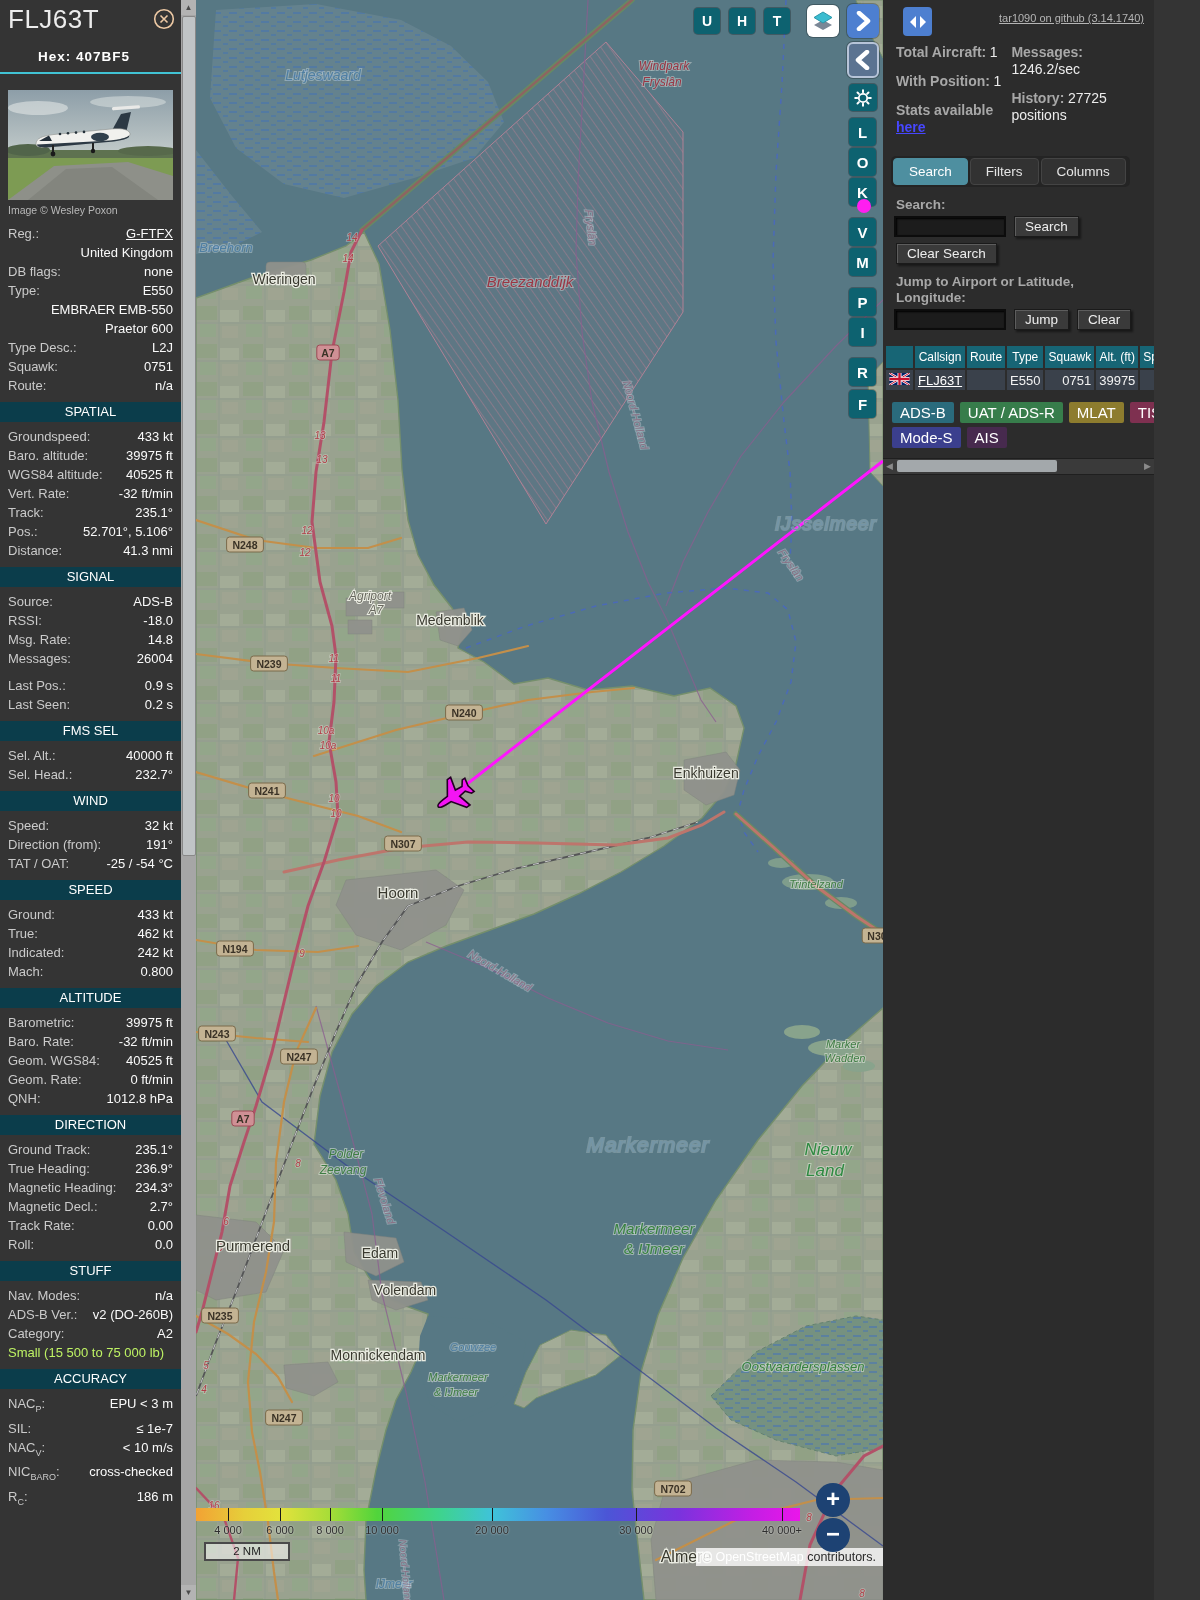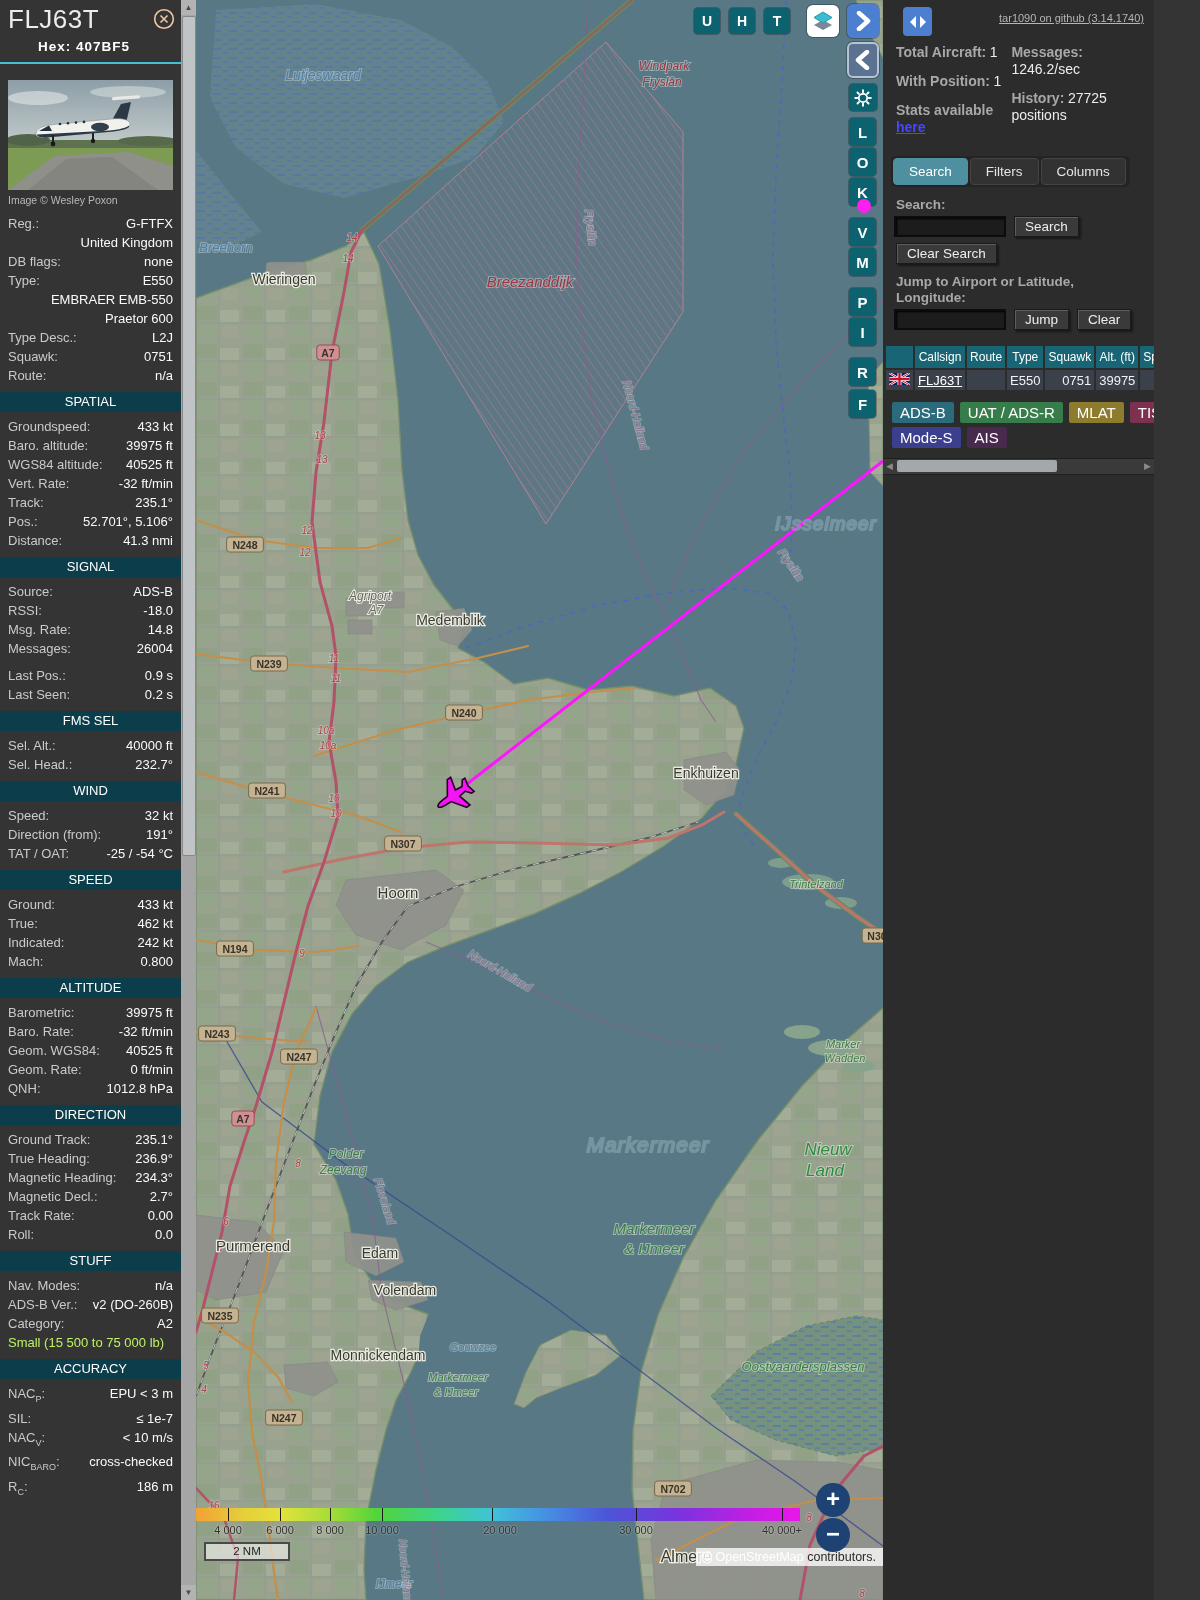--- a/index.html
+++ b/index.html
@@ -2,28 +2,28 @@
 <html><head>
 <meta charset="utf-8">
 <style>
   html,body{margin:0;padding:0;background:#222;}
   #app{position:relative;width:1200px;height:1600px;overflow:hidden;background:#343434;
        font-family:"Liberation Sans",sans-serif;-webkit-font-smoothing:antialiased;}
   
   #sidebar{position:absolute;left:0;top:0;width:181px;height:1600px;background:#343434;color:#e8e8e8;overflow:hidden;}
   #sb-head{position:relative;padding:4px 8px 8px 8px;border-bottom:2px solid #41c3d4;}
   #sb-title{font-size:26px;color:#ececec;letter-spacing:.5px;}
-  #sb-hex{font-size:13.5px;font-weight:bold;margin-top:4px;color:#fff;letter-spacing:1px;padding-left:30px;}
+  #sb-hex{font-size:13.5px;font-weight:bold;margin-top:14px;color:#fff;letter-spacing:1px;padding-left:30px;}
   #sb-close{position:absolute;right:6px;top:8px;width:22px;height:22px;cursor:pointer;}
   #photo{margin:16px 8px 2px 8px;width:165px;height:110px;position:relative;overflow:hidden;background:#9aa8ae;}
   #photo-credit{padding:2px 8px 8px 8px;font-size:10.5px;color:#b9b9b9;}
   .kvrow{display:flex;padding:0 8px;line-height:19px;font-size:13px;gap:14px;}
   .kvrow .l{color:#cacaca;white-space:nowrap;}
   .kvrow .v{flex:1;text-align:right;color:#fafafa;white-space:nowrap;}
-  .kvrow .v.link{cursor:pointer;}
+  .kvrow .v.link{text-decoration:underline;cursor:pointer;}
   .kvrow.gap{margin-top:8px;}
   .sechead{margin:7px 0 5px 0;height:20px;line-height:20px;text-align:center;background:#0b3d4b;color:#fff;font-size:13px;}
   .note{padding:0 8px;line-height:19px;font-size:13px;color:#bef264;}
   sub{font-size:9px;}
   #sb-footer{margin-top:26px;padding:0 8px;text-align:center;font-size:13.5px;line-height:20px;color:#c2c2c2;}
   
   #sbar{position:absolute;left:181px;top:0;width:15px;height:1600px;background:#a6a6a6;}
   #sbar .arrow{position:absolute;left:0;width:15px;height:15px;background:#b3b3b3;color:#4a4a4a;font-size:8px;text-align:center;line-height:15px;}
   #sbar .thumb{position:absolute;left:1px;top:16px;width:12px;height:838px;background:#c0c4c6;border:1px solid #888;border-radius:2px;}
   
@@ -625,21 +625,21 @@
         <div class="ltick" style="left: 186px;"></div>
         <div class="ltick" style="left: 296px;"></div>
         <div class="ltick" style="left: 440px;"></div>
         <div class="ltick" style="left: 586px;"></div>
       </div>
     <div id="legend-labels" style="position:absolute;left:0;top:1508px;width:604px;">
         <div class="llabel" style="left: 32px;">4 000</div>
         <div class="llabel" style="left: 84px;">6 000</div>
         <div class="llabel" style="left: 134px;">8 000</div>
         <div class="llabel" style="left: 186px;">10 000</div>
-        <div class="llabel" style="left: 304px;">20 000</div>
+        <div class="llabel" style="left: 296px;">20 000</div>
         <div class="llabel" style="left: 440px;">30 000</div>
         <div class="llabel" style="left: 586px;">40 000+</div>
       </div>
     <div id="scalebox">2 NM</div>
     <div id="attrib">
       <span class="lnk">© OpenStreetMap</span><span> contributors.</span>
     </div>
     <div id="zoomin" style="top:1483px;">+</div>
     <div id="zoomout" style="top:1518px;">−</div>
   </div>

